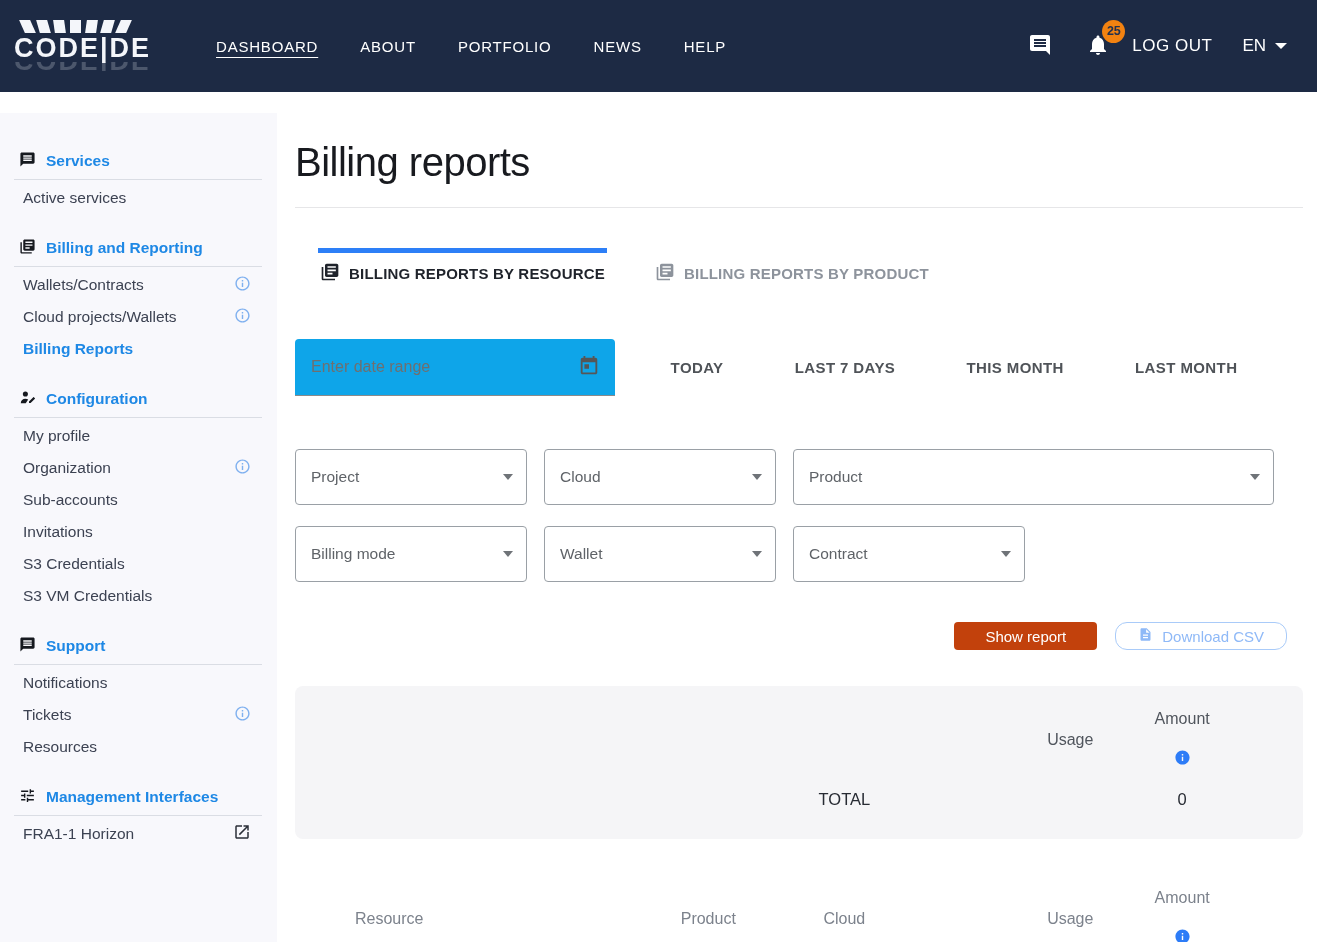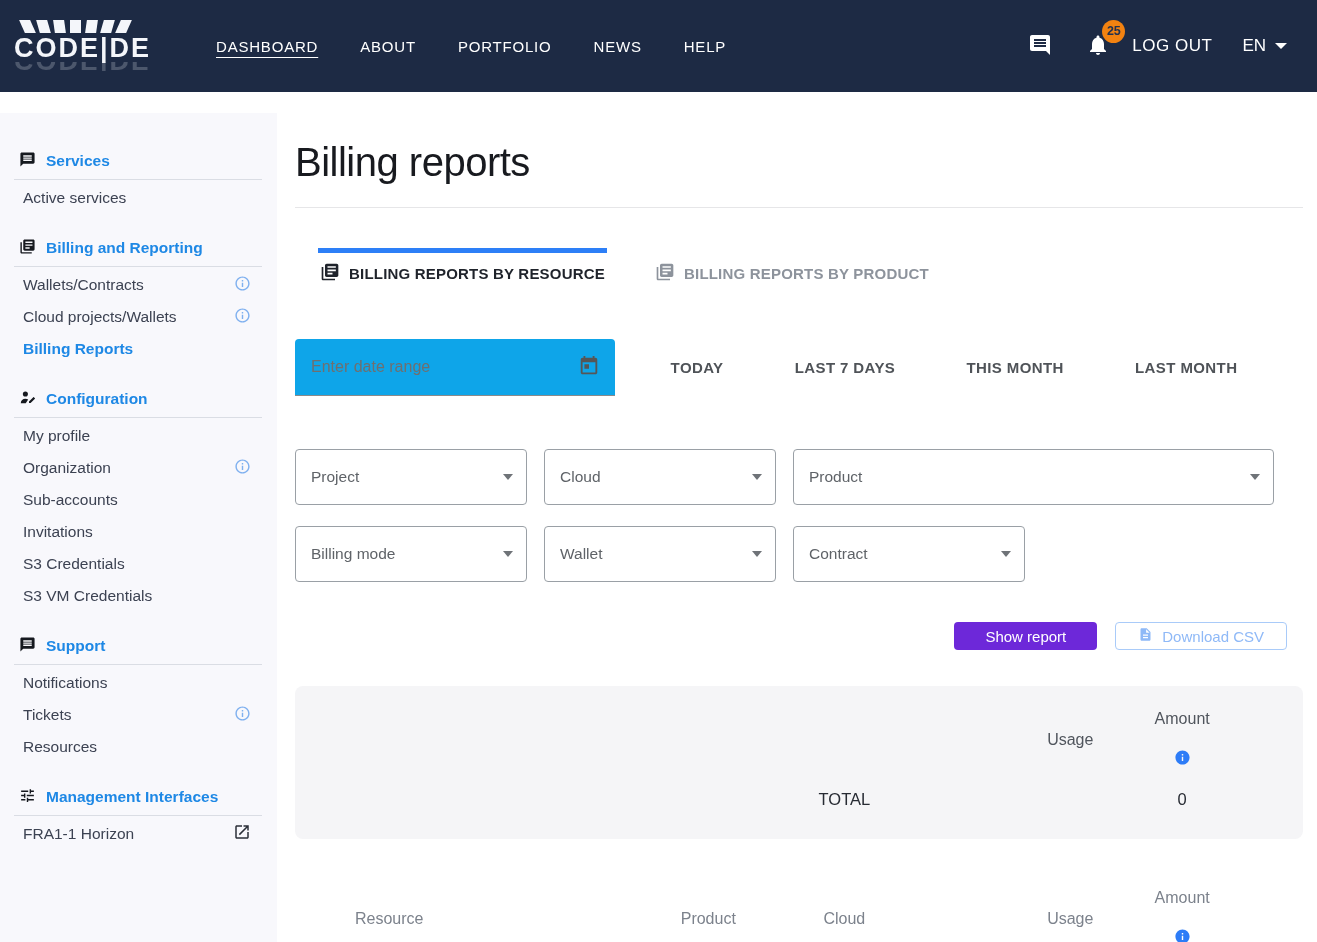--- a/index.html
+++ b/index.html
@@ -82,23 +82,23 @@
   .filter-row { display: flex; gap: 17px; margin-top: 53px; }
   .filter-row.second { margin-top: 21px; }
   .select { height: 56px; border: 1px solid #9aa0a6; border-radius: 4px; display: flex; align-items: center;
             justify-content: space-between; padding: 0 13px 0 15px; cursor: pointer; background: #ffffff; font-family: inherit; }
   .select.w-s { width: 232px; }
   .select.w-l { width: 481px; }
   .select-label { font-size: 15.5px; color: #5f6368; }
   .select-caret { width: 0; height: 0; border-left: 5px solid transparent; border-right: 5px solid transparent; border-top: 6px solid #6f7378; }
 
   .actions-row { display: flex; justify-content: flex-end; gap: 18px; margin-top: 40px; padding-right: 16px; }
-  .btn-primary { background: #6d28d9; color: #ffffff; border: none; border-radius: 4px; font-size: 15px;
+  .btn-primary { background: #c2410c; color: #ffffff; border: none; border-radius: 4px; font-size: 15px;
                  padding: 0 31px; height: 28px; cursor: pointer; font-family: inherit; }
-  .btn-outline { background: #ffffff; color: #8fb9f7; border: 1px solid #a9cbf9; border-radius: 4px; font-size: 15px;
+  .btn-outline { background: #ffffff; color: #8fb9f7; border: 1px solid #a9cbf9; border-radius: 12px; font-size: 15px;
                  padding: 0 22px; height: 28px; cursor: pointer; display: flex; align-items: center; gap: 9px; font-family: inherit; }
   .btn-outline svg { width: 15px; height: 15px; fill: #8fb9f7; }
 
   .tbl-grid { display: grid; grid-template-columns: 34% 14% 13% 19% 20%; align-items: center; }
   .total-card { margin-top: 36px; background: #f5f5f7; border-radius: 8px; padding: 24px 0 30px; }
   .cell-right { text-align: right; padding-right: 8px; }
   .cell-amount { text-align: right; padding-right: 40px; display: flex; justify-content: flex-start; align-items: center; gap: 21px; flex-direction: column; }
   .cell-center { text-align: center; }
   .total-head { font-size: 16px; color: #50555d; }
   .total-row { margin-top: 20px; }

